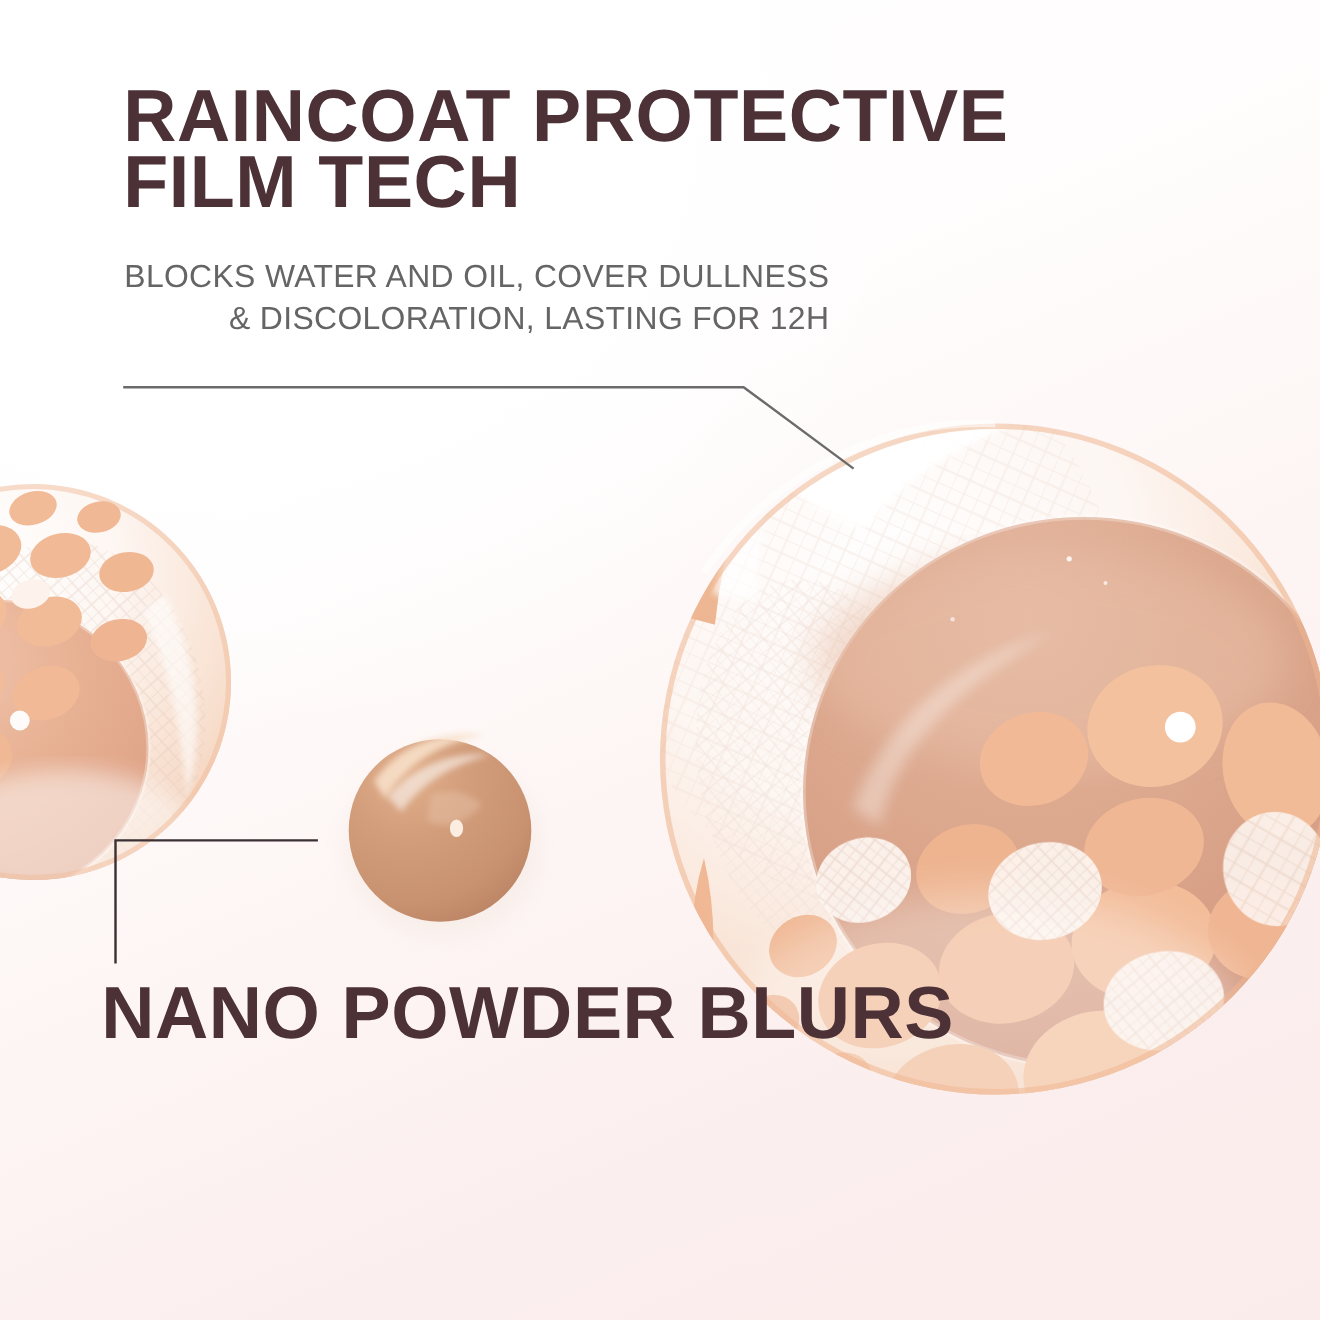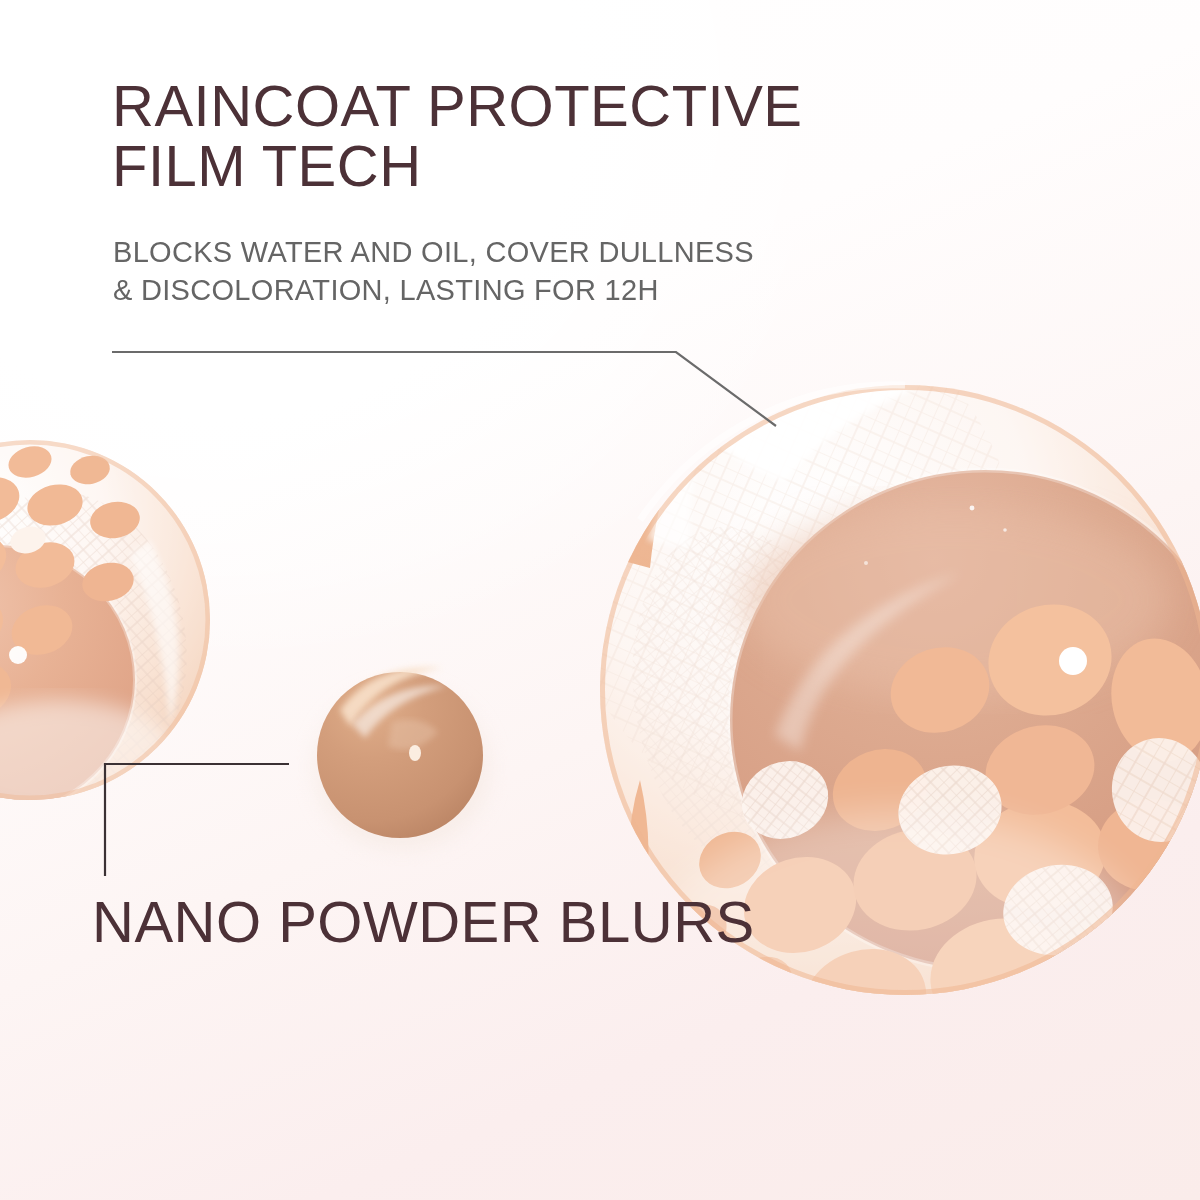--- a/index.html
+++ b/index.html
@@ -19,40 +19,40 @@
   }
 
   
   .art { position: absolute; inset: 0; pointer-events: none; }
   .art svg { display: block; width: 1200px; height: 1200px; }
 
   
   .headline {
     position: absolute;
     color: #4c3137;
-    font-size: 58px;
+    font-size: 67px;
     line-height: 60px;
     letter-spacing: 0.5px;
-    font-weight: 400;
+    font-weight: 700;
     white-space: pre-line;
     margin: 0;
   }
   .subtext {
     position: absolute;
     color: #656565;
     font-size: 29px;
     line-height: 38px;
     letter-spacing: 0.3px;
     font-weight: 400;
     white-space: pre-line;
     margin: 0;
   }
 
   #block-raincoat-title { left: 112px; top: 76px; }
-  #block-raincoat-body  { left: 113px; top: 233px; }
+  #block-raincoat-body  { left: 113px; top: 233px; text-align: right; }
 
   #block-nano-title { left: 92px; top: 892px; }
   #block-nano-body  { left: 92px; top: 978px; }
 
   
   .leader { position: absolute; }
   .leader svg { display: block; overflow: visible; }
 </style>
 </head>
 <body>

